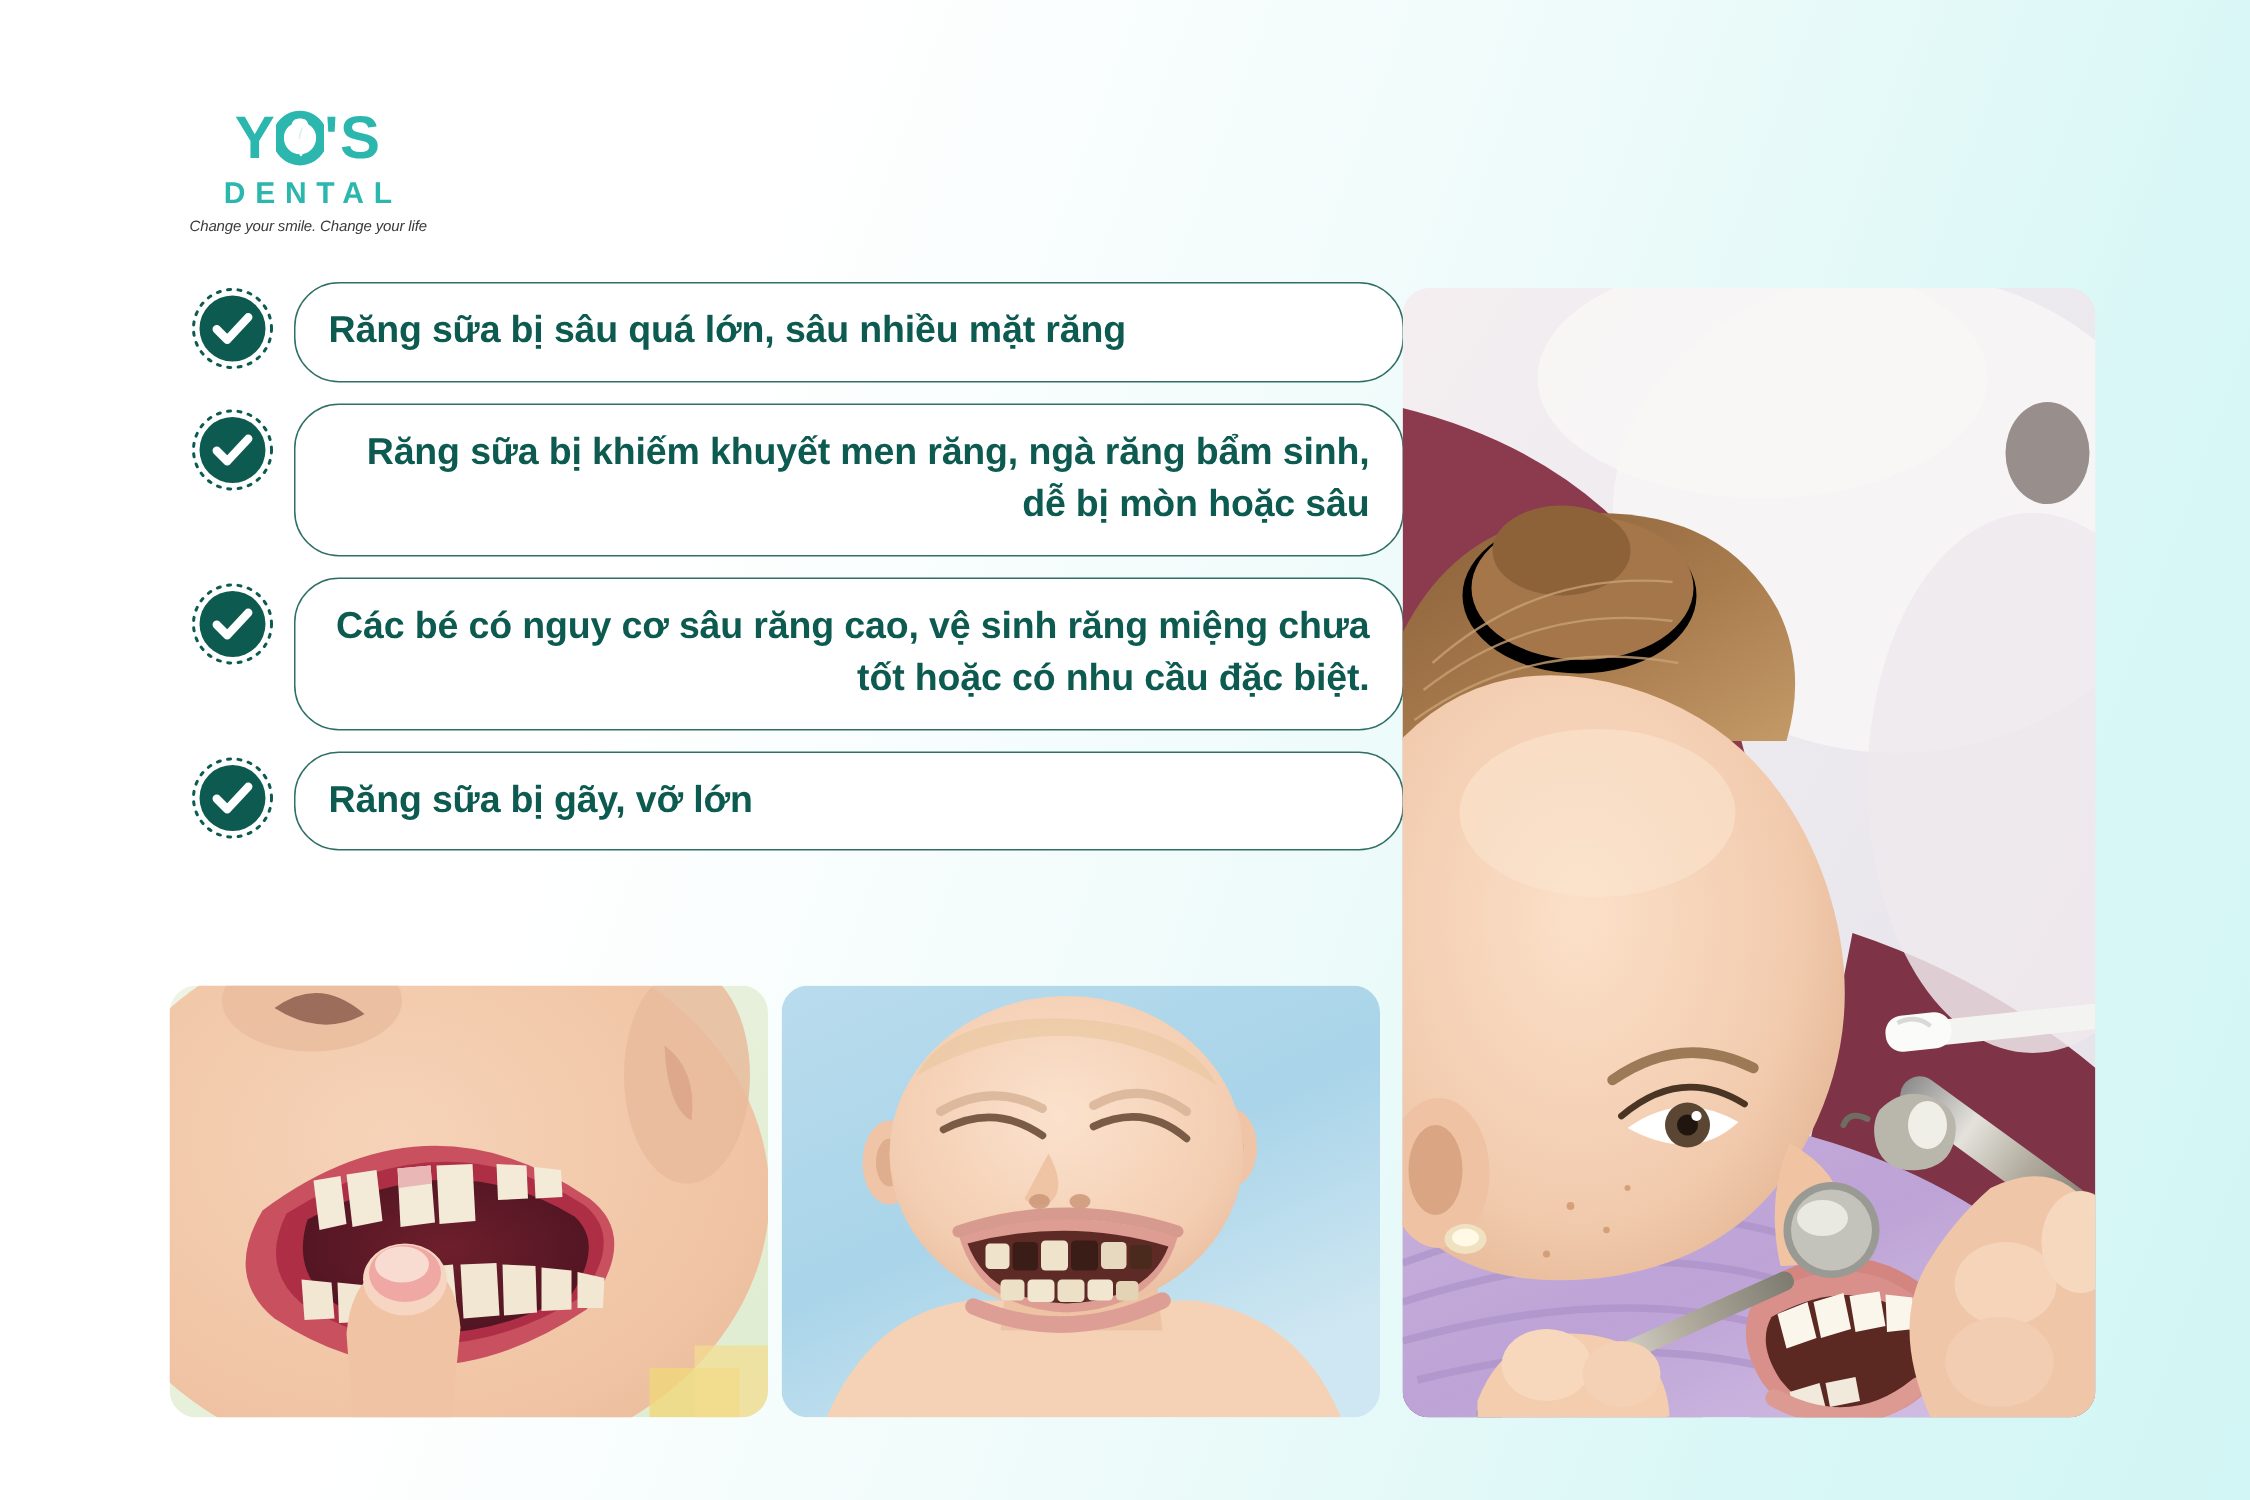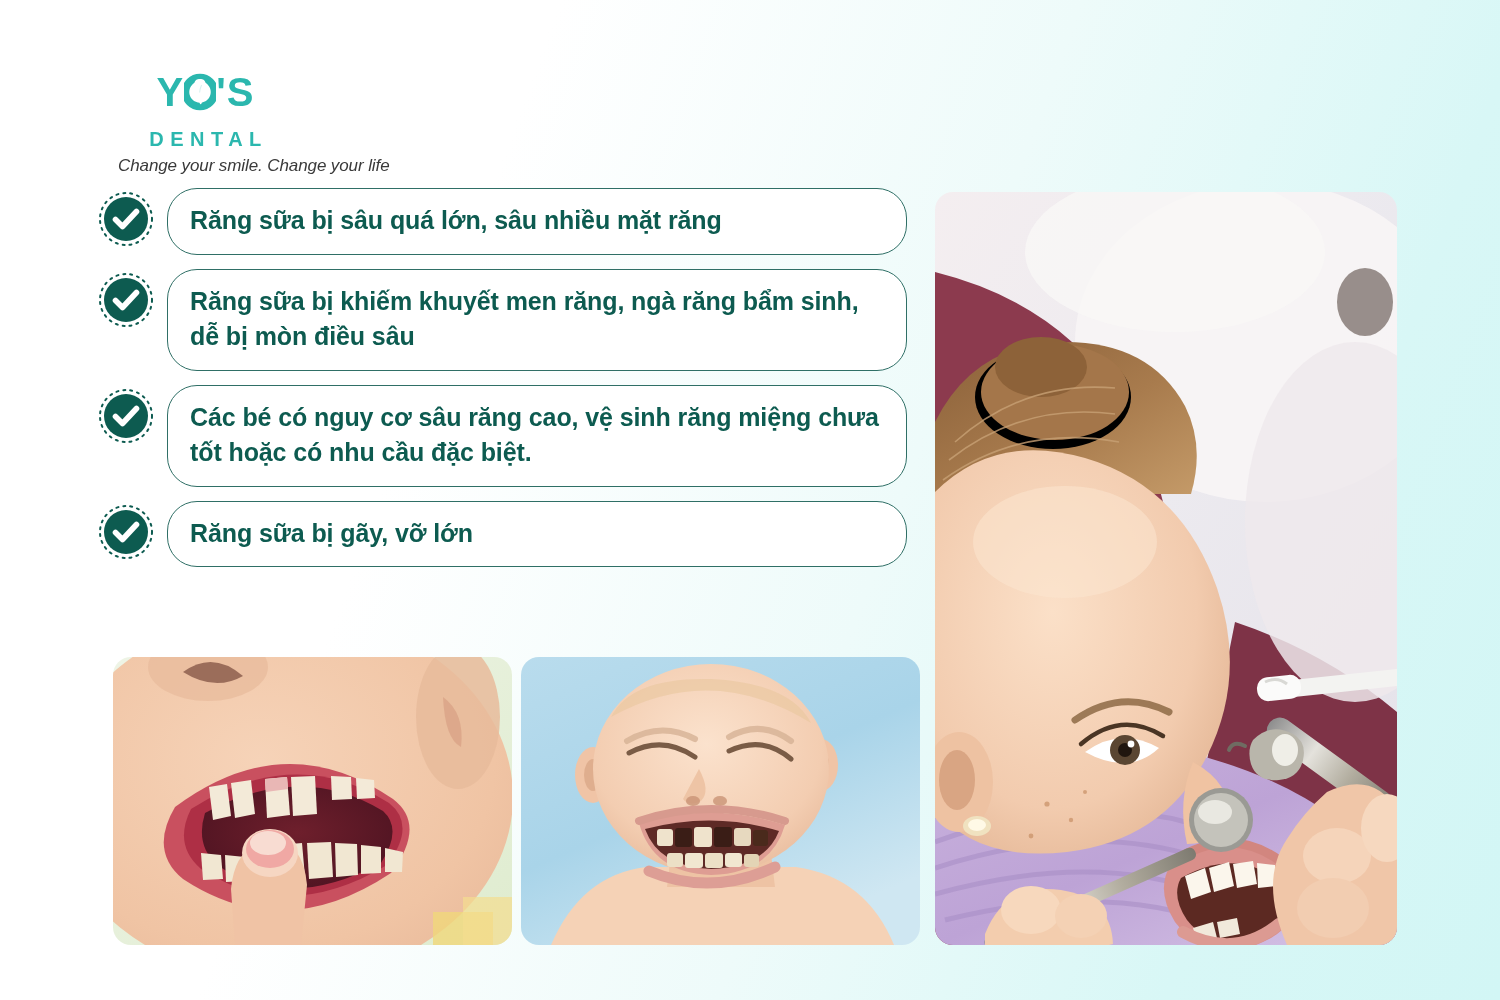--- a/index.html
+++ b/index.html
@@ -19,35 +19,35 @@
     position:absolute; left:118px; top:72px; width:175px; text-align:center;
   }
   .logo-main {
     font-size:40px; font-weight:bold; letter-spacing:1px;
     color:#2bb7ae; line-height:1; display:flex; justify-content:center; align-items:center;
   }
   .logo-o-wrap { position:relative; display:inline-block; width:32px; height:40px; }
   .logo-o-wrap svg { position:absolute; left:0; top:0; }
   .logo-sub {
     font-size:20px; font-weight:bold; letter-spacing:6.5px;
-    color:#2bb7ae; margin-top:16px; padding-left:6px;
+    color:#2bb7ae; margin-top:6px; padding-left:6px;
   }
   .logo-tag {
-    font-size:17px; font-style:italic; color:#3a3a3a;
+    font-size:10px; font-style:italic; color:#3a3a3a;
     margin-top:5px; letter-spacing:-0.1px; white-space:nowrap;
   }
 
   .title {
     position:absolute; left:340px; top:82px; width:1080px;
     font-size:40px; font-weight:bold; color:#0d5b50;
     letter-spacing:0.2px; line-height:1.1; white-space:nowrap;
   }
 
   
-  .list { position:absolute; left:97px; top:188px; width:810px; }
+  .list { position:absolute; left:126px; top:188px; width:810px;text-align:right; }
   .row { display:flex; align-items:flex-start; margin-bottom:14px; }
   .badge {
     position:relative; width:58px; height:58px; flex:0 0 58px; margin-right:12px; margin-top:2px;
   }
   .badge svg { position:absolute; left:0; top:0; }
   .card {
     flex:1 1 auto; border:1.6px solid #2f6f66; border-radius:30px;
     background:#ffffff; padding:14px 22px 15px 22px; min-height:58px;
     display:flex; align-items:center;
   }
@@ -106,21 +106,21 @@
 
   <div class="row">
     <span class="badge">
       <svg width="58" height="58" viewBox="0 0 58 58">
         <circle cx="29" cy="29" r="26" fill="none" stroke="#0d5b50" stroke-width="2" stroke-dasharray="2 5" stroke-linecap="round"></circle>
         <circle cx="29" cy="29" r="22" fill="#0d5b50"></circle>
         <path d="M18.5 29.5 L25.5 36.5 L39.5 21.5" fill="none" stroke="#ffffff" stroke-width="5.6" stroke-linecap="round" stroke-linejoin="round"></path>
       </svg>
     </span>
     <div class="card">
-      <span class="card-text">Răng sữa bị khiếm khuyết men răng, ngà răng bẩm sinh, dễ bị mòn điều sâu</span>
+      <span class="card-text">Răng sữa bị khiếm khuyết men răng, ngà răng bẩm sinh, dễ bị mòn hoặc sâu</span>
     </div>
   </div>
 
   <div class="row">
     <span class="badge">
       <svg width="58" height="58" viewBox="0 0 58 58">
         <circle cx="29" cy="29" r="26" fill="none" stroke="#0d5b50" stroke-width="2" stroke-dasharray="2 5" stroke-linecap="round"></circle>
         <circle cx="29" cy="29" r="22" fill="#0d5b50"></circle>
         <path d="M18.5 29.5 L25.5 36.5 L39.5 21.5" fill="none" stroke="#ffffff" stroke-width="5.6" stroke-linecap="round" stroke-linejoin="round"></path>
       </svg>

